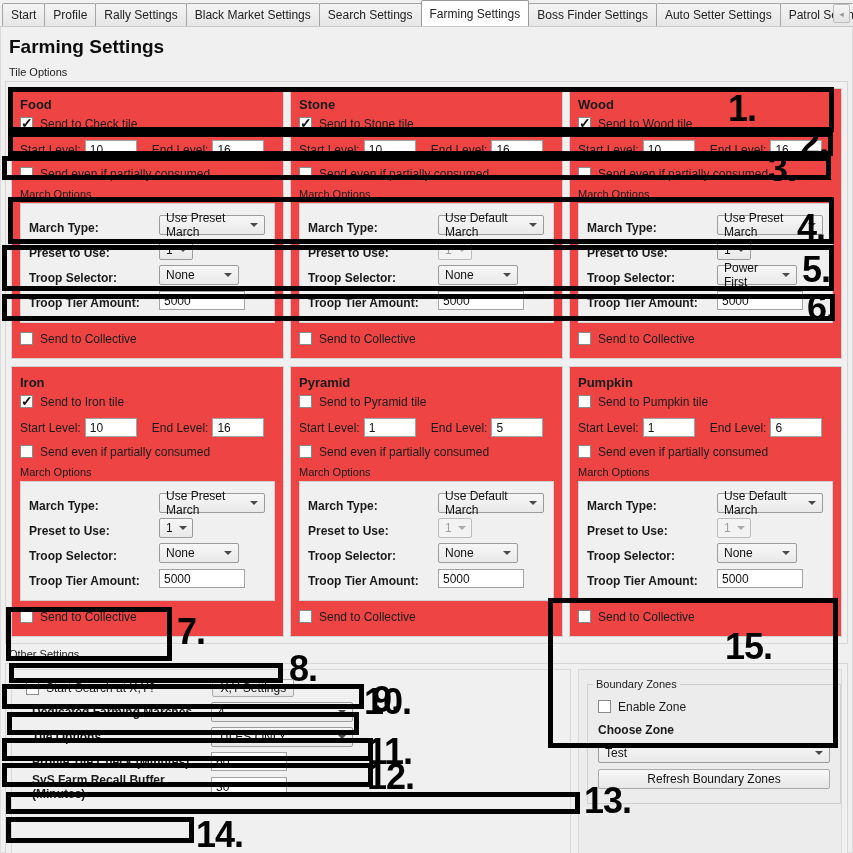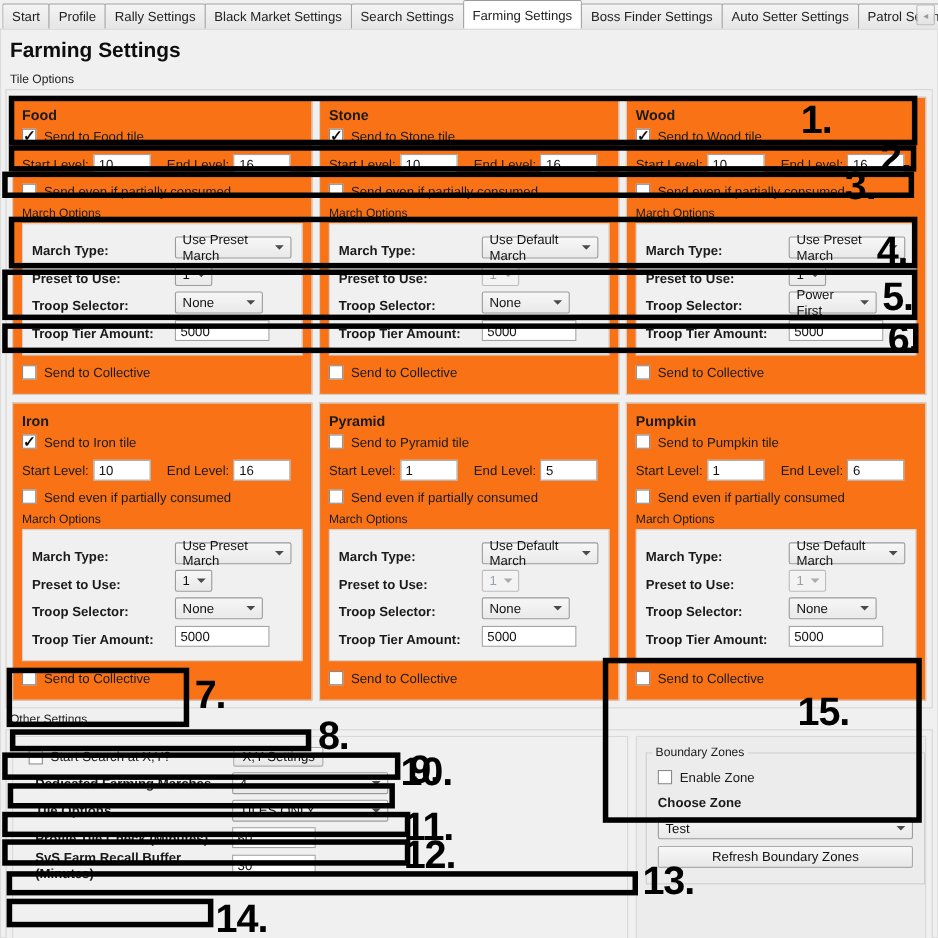--- a/index.html
+++ b/index.html
@@ -42,21 +42,21 @@
   .content {
     position: absolute; top: 27px; left: 0; right: 0; bottom: 0;
     background: #f0f0f0;
     border-left: 1px solid #dcdcdc; border-right: 1px solid #dcdcdc;
     border-bottom: 1px solid #dcdcdc;
   }
   .page-title { font-size: 19px; font-weight: bold; color: #0d0d0d; margin: 9px 0 8px 8px; }
   .section-label { font-size: 11px; color: #222; margin: 0 0 3px 8px; }
   .tiles-outer { margin: 0 4px 4px 4px; border: 1px solid #d6d6d6; padding: 6px 5px; background: #f0f0f0; }
   .tiles-grid { display: grid; grid-template-columns: repeat(3, 1fr); gap: 7px 6px; }
-  .tile { border: 1px solid #d2d2d2; background: #f97316; padding: 8px 8px 8px; min-height: 240px; }
+  .tile { border: 1px solid #d2d2d2; background: #ef4444; padding: 8px 8px 8px; min-height: 240px; }
   .tile-title { font-size: 13px; font-weight: bold; margin-bottom: 4px; }
   .cb-row { display: flex; align-items: center; gap: 7px; margin: 4px 0; min-height: 15px; }
   .cb { width: 13px; height: 13px; background: #fff; border: 1px solid #8a8a8a; position: relative; flex: none; }
   .cb.on::after { content: "\2713"; position: absolute; left: 0px; top: -3px; font-size: 14px; font-weight: bold; color: #111; }
   .cb-label { font-size: 12px; }
   .levels-row { display: flex; align-items: center; margin: 9px 0 7px; font-size: 12px; }
   .levels-row .lvl-lbl { margin-right: 4px; }
   .levels-row .end { margin-left: 15px; }
   .ti { background: #fff; border: 1px solid #a3a3a3; height: 19px; font-size: 12px; padding: 0 4px; font-family: inherit; color: #111; }
   .lvl-input { width: 52px; }
@@ -122,21 +122,21 @@
 
 <div class="content">
   <div class="page-title">Farming Settings</div>
   <div class="section-label">Tile Options</div>
   <div class="tiles-outer">
     <div class="tiles-grid">
   <div class="tile">
     <div class="tile-title">Food</div>
     <div class="cb-row">
       <span class="cb on"></span>
-      <span class="cb-label">Send to Food tile</span>
+      <span class="cb-label">Send to Check tile</span>
     </div>
     <div class="levels-row">
       <span class="lvl-lbl">Start Level:</span>
       <input class="ti lvl-input" value="10" style="">
       <span class="lvl-lbl end">End Level:</span>
       <input class="ti lvl-input" value="16" style="">
     </div>
     <div class="cb-row">
       <span class="cb"></span>
       <span class="cb-label">Send even if partially consumed</span>

